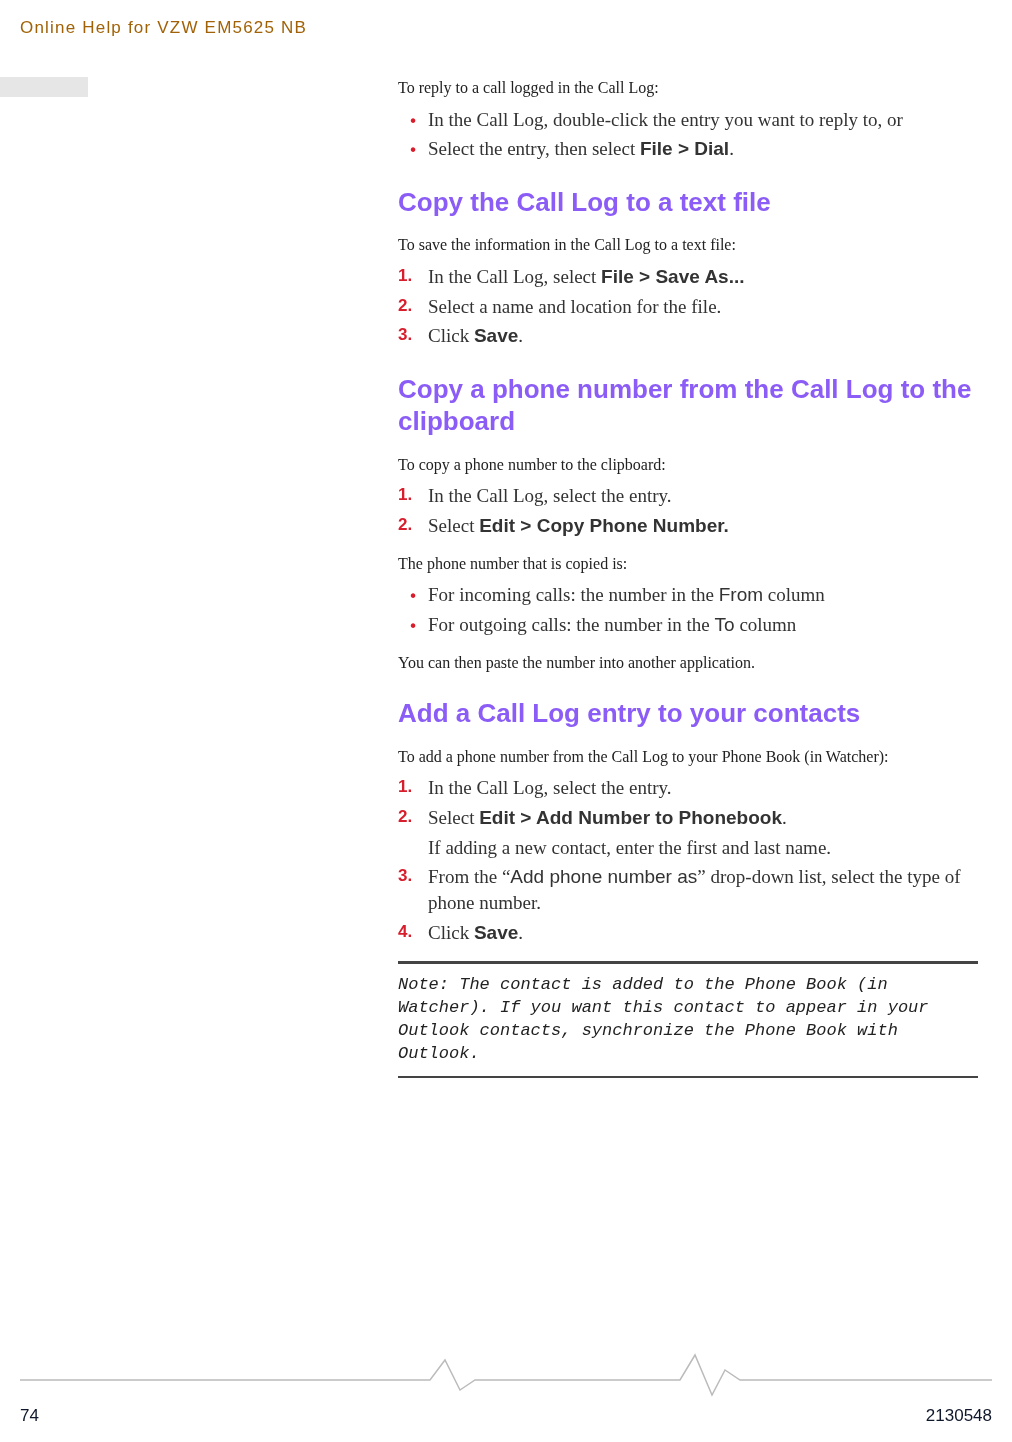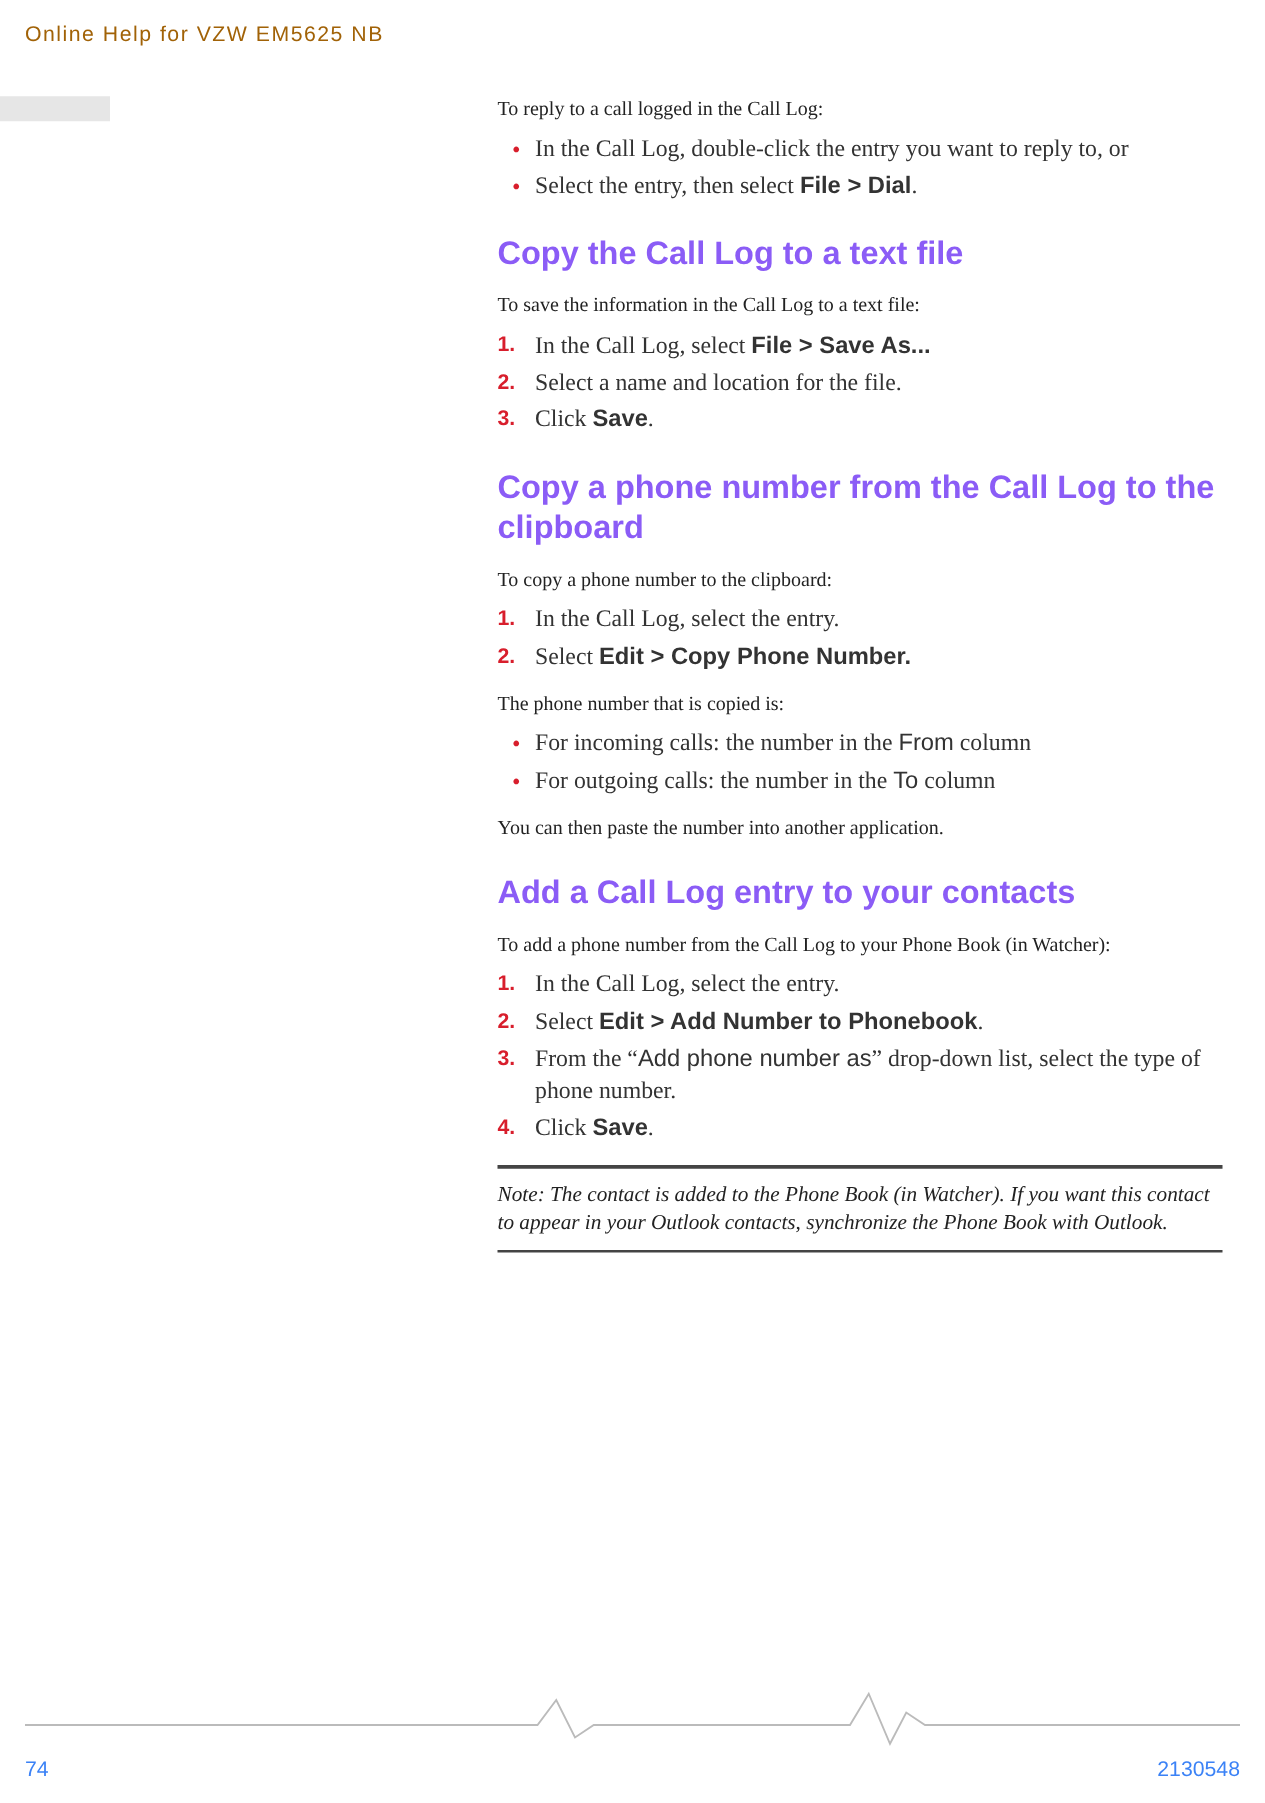--- a/index.html
+++ b/index.html
@@ -96,36 +96,36 @@
       height: 3px;
       background: #444;
       margin-bottom: 10px;
     }
     .note-rule-bottom {
       height: 2px;
       background: #444;
       margin-top: 10px;
     }
     .note-text {
-      font-family: Liberation Serif, serif;
+      font-family: Liberation Mono, monospace;
       font-size: 17px;
       font-style: italic;
       line-height: 1.35;
       color: #222;
     }
     .footer {
       position: absolute;
       bottom: 16px;
       left: 20px;
       right: 20px;
       display: flex;
       justify-content: space-between;
       font-family: Arial, Helvetica, sans-serif;
       font-size: 17px;
-      color: #3b82f6;
+      color: #0f172a;
     }
     .footer-svg {
       position: absolute;
       bottom: 42px;
       left: 0;
       width: 1012px;
       height: 60px;
     }
     .spacer-top { margin-top: 14px; }
   </style>
@@ -207,20 +207,21 @@
   <p class="para">To add a phone number from the Call Log to your Phone Book (in Watcher):</p>
   <ol class="num-list">
     <li class="num-item">
       <span class="num-marker">1.</span>
       <span class="item-text">In the Call Log, select the entry.</span>
     </li>
     <li class="num-item">
       <span class="num-marker">2.</span>
       <span class="item-text">
         <span>Select </span><span class="bold">Edit &gt; Add Number to Phonebook</span><span>.</span>
+        <div style="margin-top:4px;">If adding a new contact, enter the first and last name.</div>
       </span>
     </li>
     <li class="num-item">
       <span class="num-marker">3.</span>
       <span class="item-text">
         <span>From the “</span><span class="mono-ui">Add phone number as</span><span>” drop-down list, select the type of phone number.</span>
       </span>
     </li>
     <li class="num-item">
       <span class="num-marker">4.</span>

